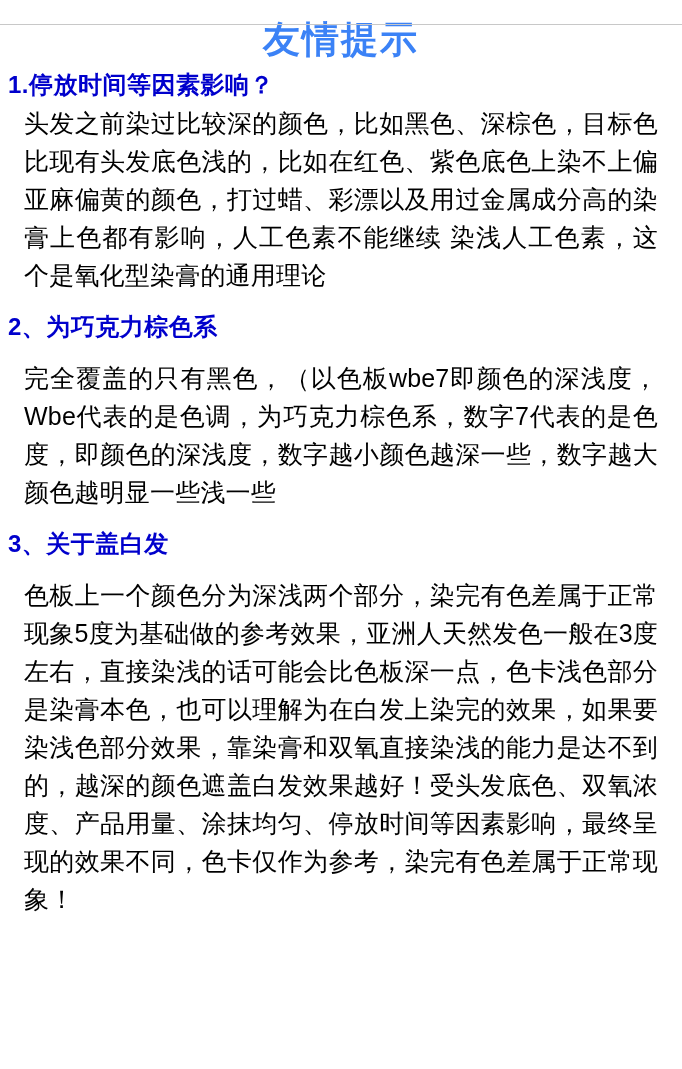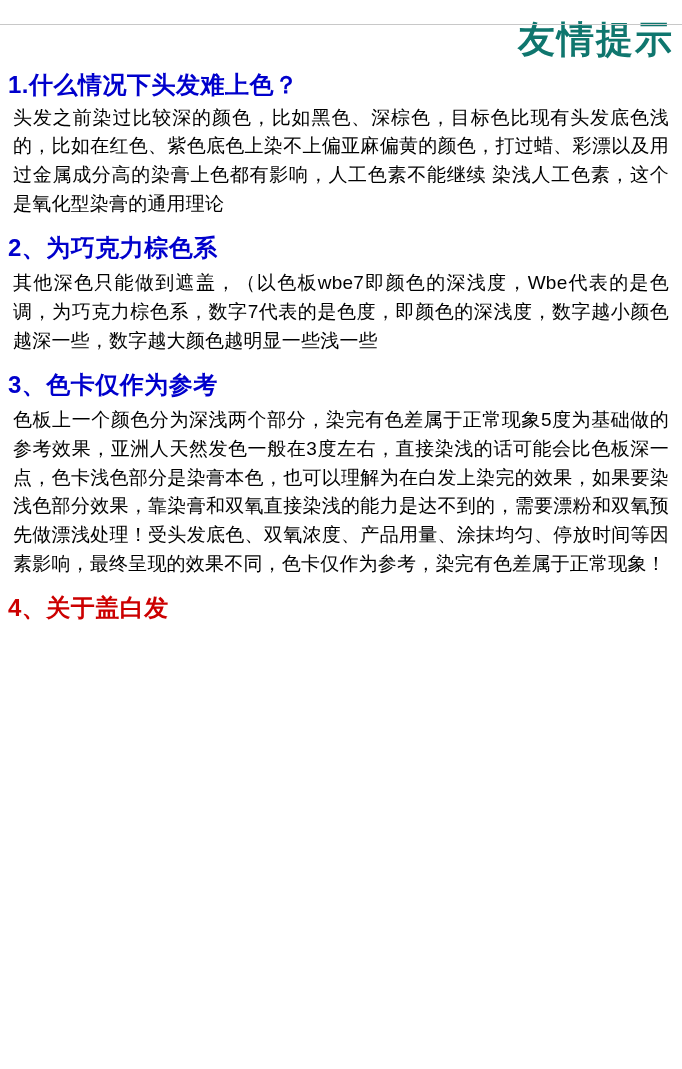--- a/index.html
+++ b/index.html
@@ -23,50 +23,50 @@
   }
   .top-rule {
     position: absolute;
     top: 6px;
     left: 0;
     width: 682px;
     height: 1px;
     background: #c8c8c8;
   }
   .doc-title {
-    text-align: right;
+    text-align: center;
     font-size: 37px;
     font-weight: 700;
-    color: #0f766e;
+    color: #3b82f6;
     letter-spacing: 2px;
     margin: 18px 0 6px 0;
     line-height: 1.2;
   }
   .section {
     margin: 0 0 2px 0;
   }
   .section-heading {
     font-size: 24px;
     font-weight: 700;
     line-height: 1.38;
     margin: 6px 0 1px 0;
     letter-spacing: 0.5px;
   }
   .h-blue { color: #0000cc; }
   .h-red  { color: #cc0000; }
   .heading-num {
     font-weight: 700;
   }
   .body-text {
-    font-size: 19px;
+    font-size: 25px;
     line-height: 1.52;
     color: #000000;
     text-align: justify;
     text-justify: inter-ideograph;
-    margin: 5px;
+    margin: 16px;
     letter-spacing: 0.2px;
   }
   .body-text b {
     font-weight: 400;
   }
   .sec1 .section-heading { margin-top: 4px; }
   .sec1 .body-text { margin-top: 2px; }
   .sec2 .section-heading { margin-top: 12px; }
   .sec3 .section-heading { margin-top: 12px; }
   .sec4 .section-heading { margin-top: 12px; }
@@ -75,38 +75,35 @@
 <body>
 
 <div class="page">
 
   <div class="top-rule"></div>
 
   <div class="doc-title">友情提示</div>
 
   <div class="section sec1">
     <div class="section-heading h-blue">
-      <span class="heading-num">1.</span><span>什么情况下头发难上色？</span>
+      <span class="heading-num">1.</span><span>停放时间等因素影响？</span>
     </div>
     <p class="body-text"><span>头发之前染过比较深的颜色，比如黑色、深棕色，目标色比现有头发底色浅的，比如在红色、紫色底色上染不上偏亚麻偏黄的颜色，打过蜡、彩漂以及用过金属成分高的染膏上色都有影响，人工色素不能继续 染浅人工色素，这个是氧化型染膏的通用理论</span></p>
   </div>
 
   <div class="section sec2">
     <div class="section-heading h-blue">
       <span class="heading-num">2、</span><span>为巧克力棕色系</span>
     </div>
-    <p class="body-text"><span>其他深色只能做到遮盖，（以色板</span><b>wbe7</b><span>即颜色的深浅度，</span><b>Wbe</b><span>代表的是色调，为巧克力棕色系，数字</span><b>7</b><span>代表的是色度，即颜色的深浅度，数字越小颜色越深一些，数字越大颜色越明显一些浅一些</span></p>
+    <p class="body-text"><span>完全覆盖的只有黑色，（以色板</span><b>wbe7</b><span>即颜色的深浅度，</span><b>Wbe</b><span>代表的是色调，为巧克力棕色系，数字</span><b>7</b><span>代表的是色度，即颜色的深浅度，数字越小颜色越深一些，数字越大颜色越明显一些浅一些</span></p>
   </div>
 
   <div class="section sec3">
     <div class="section-heading h-blue">
-      <span class="heading-num">3、</span><span>色卡仅作为参考</span>
+      <span class="heading-num">3、</span><span>关于盖白发</span>
     </div>
-    <p class="body-text"><span>色板上一个颜色分为深浅两个部分，染完有色差属于正常现象</span><b>5</b><span>度为基础做的参考效果，亚洲人天然发色一般在</span><b>3</b><span>度左右，直接染浅的话可能会比色板深一点，色卡浅色部分是染膏本色，也可以理解为在白发上染完的效果，如果要染浅色部分效果，靠染膏和双氧直接染浅的能力是达不到的，需要漂粉和双氧预先做漂浅处理！受头发底色、双氧浓度、产品用量、涂抹均匀、停放时间等因素影响，最终呈现的效果不同，色卡仅作为参考，染完有色差属于正常现象！</span></p>
+    <p class="body-text"><span>色板上一个颜色分为深浅两个部分，染完有色差属于正常现象</span><b>5</b><span>度为基础做的参考效果，亚洲人天然发色一般在</span><b>3</b><span>度左右，直接染浅的话可能会比色板深一点，色卡浅色部分是染膏本色，也可以理解为在白发上染完的效果，如果要染浅色部分效果，靠染膏和双氧直接染浅的能力是达不到的，越深的颜色遮盖白发效果越好！受头发底色、双氧浓度、产品用量、涂抹均匀、停放时间等因素影响，最终呈现的效果不同，色卡仅作为参考，染完有色差属于正常现象！</span></p>
   </div>
 
   <div class="section sec4">
-    <div class="section-heading h-red">
-      <span class="heading-num">4、</span><span>关于盖白发</span>
-    </div>
   </div>
 
 </div>
 
 </body></html>

